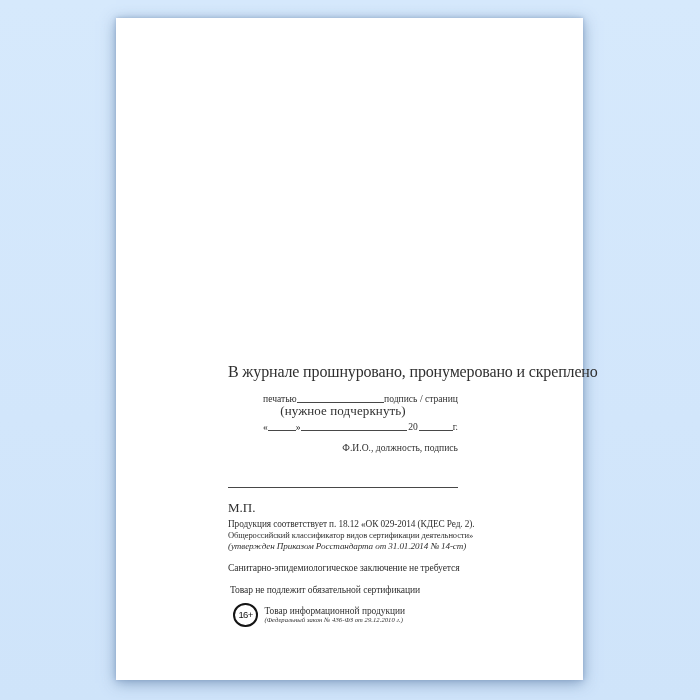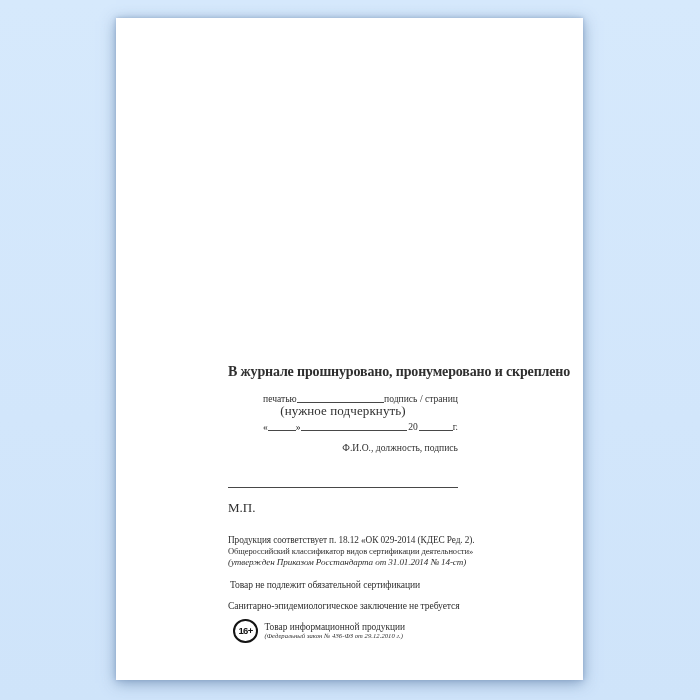--- a/index.html
+++ b/index.html
@@ -27,23 +27,23 @@
     position: absolute;
     left: 112px;
     top: 348px;
     width: 230px;
     color: #2f2f2f;
     font-size: 9.6px;
     line-height: 12px;
     white-space: nowrap;
   }
   .l-title {
-    font-weight: bold;
+    font-weight: normal;
     letter-spacing: -0.15px;
-    font-size: 14px;
+    font-size: 16px;
   }
   .frow {
     display: flex;
     align-items: flex-end;
     height: 13px;
     margin-left: 35px;
   }
   .fill {
     border-bottom: 1px solid #474747;
     flex: 1 1 auto;
@@ -66,21 +66,21 @@
   .full-line {
     margin-top: 31px;
     border-bottom: 1px solid #474747;
     height: 1px;
   }
   .mp {
     margin-top: 14px;
     text-align: left;
     font-size: 13px;
   }
-  .compliance { margin-top: 21px; }
+  .compliance { margin-top: 5px; }
   .compliance .c1 { font-size: 9.3px; line-height: 11px; letter-spacing: -0.1px; }
   .compliance .c2 { font-size: 8.5px; line-height: 11px; letter-spacing: -0.1px; }
   .compliance .c3 { font-size: 9.1px; line-height: 11px; font-style: italic; letter-spacing: -0.1px; }
   .note-line { margin-top: 11px; font-size: 9.6px; line-height: 11px; letter-spacing: -0.1px; }
   .note-line.first { margin-top: 10px; }
   .note-line.indent { padding-left: 2px; }
   .age-row {
     margin-top: 8px;
     display: flex;
     align-items: flex-start;
@@ -89,21 +89,21 @@
     flex: 0 0 auto;
     margin-left: 5px;
     width: 20px;
     height: 20px;
     border: 2.2px solid #141414;
     border-radius: 50%;
     display: flex;
     align-items: center;
     justify-content: center;
     font-family: "Liberation Sans", sans-serif;
-    font-weight: bold;
+    font-weight: normal;
     font-size: 9.5px;
     letter-spacing: -0.7px;
     color: #141414;
     padding-left: 0.5px;
     box-sizing: content-box;
   }
   .age-text {
     margin-left: 7px;
     padding-top: 3px;
   }
@@ -144,23 +144,23 @@
     <div class="full-line"></div>
 
     <div class="mp">М.П.</div>
 
     <div class="compliance">
       <div class="c1">Продукция соответствует п. 18.12 «ОК 029-2014 (КДЕС Ред. 2).</div>
       <div class="c2">Общероссийский классификатор видов сертификации деятельности»</div>
       <div class="c3">(утвержден Приказом Росстандарта от 31.01.2014 № 14-ст)</div>
     </div>
 
+    <div class="note-line first">Санитарно-эпидемиологическое заключение не требуется</div>
+
     <div class="note-line indent">Товар не подлежит обязательной сертификации</div>
-
-    <div class="note-line first">Санитарно-эпидемиологическое заключение не требуется</div>
 
 
     <div class="age-row">
       <div class="age-badge">16+</div>
       <div class="age-text">
         <div class="age-title">Товар информационной продукции</div>
         <div class="age-law">(Федеральный закон № 436-ФЗ от 29.12.2010 г.)</div>
       </div>
     </div>
 

